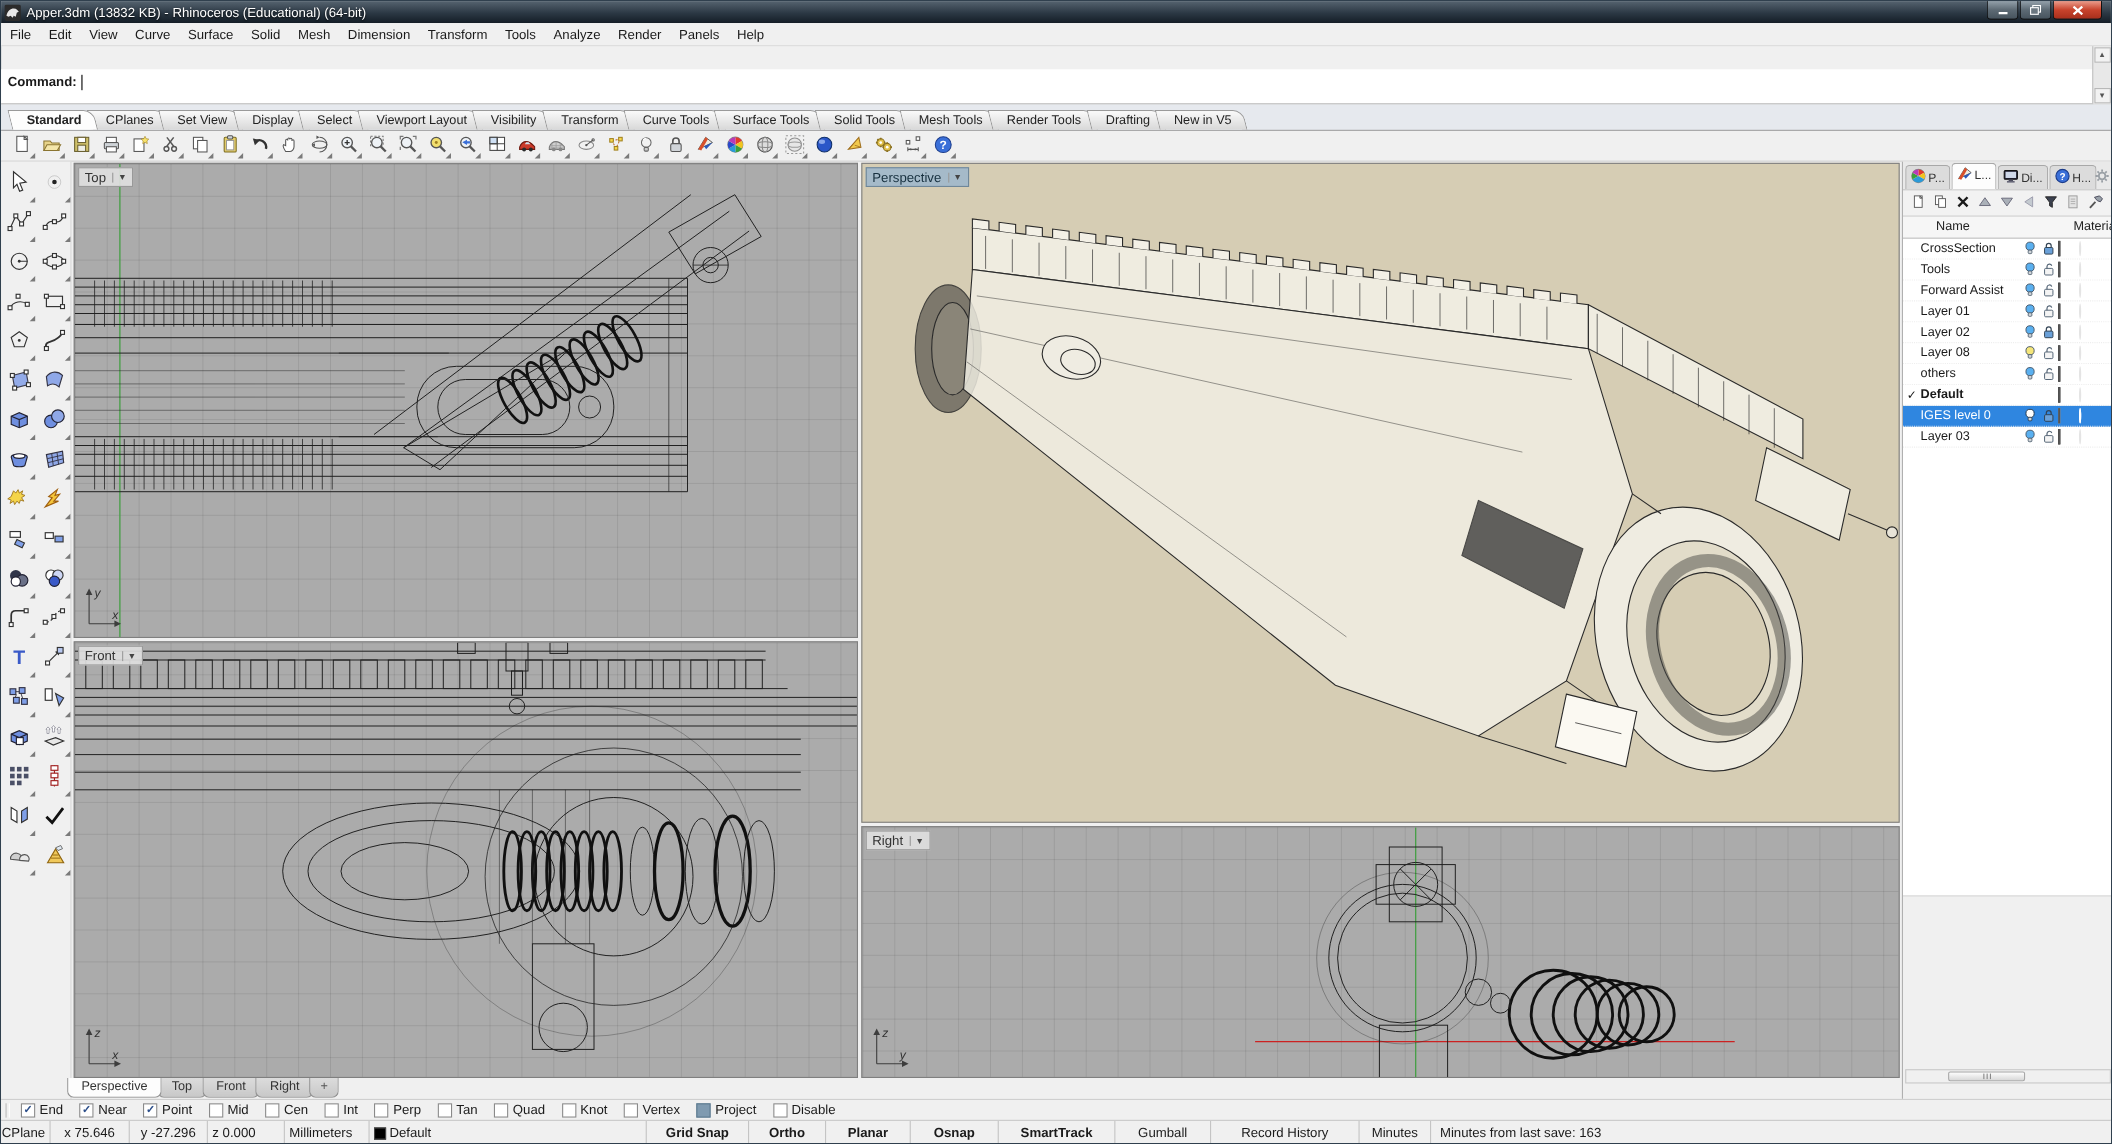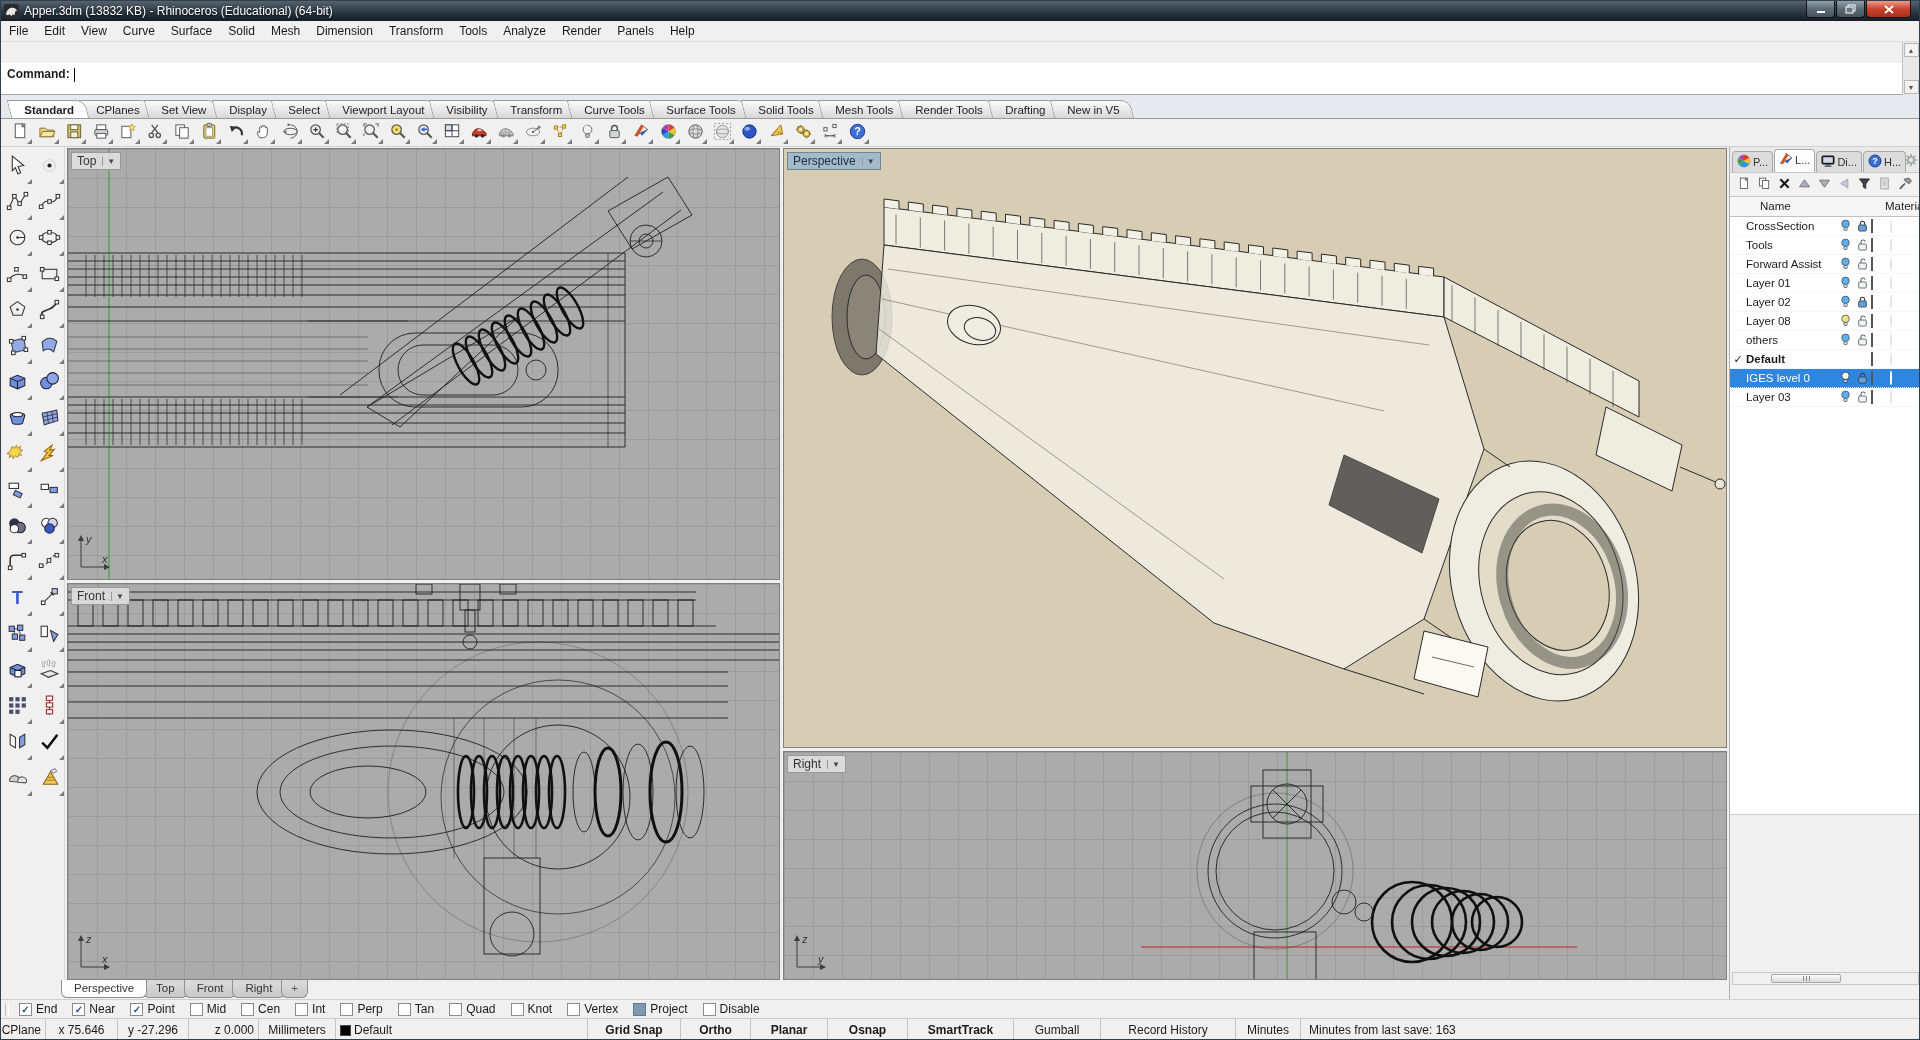--- a/index.html
+++ b/index.html
@@ -1305,24 +1305,24 @@
   <div class="statusbar" id="statusbar">
       <div class="seg" style="width:45px;justify-content:flex-end">
         <span>CPlane</span>
       </div>
       <div class="seg" style="width:72px;justify-content:center">
         <span>x 75.646</span>
       </div>
       <div class="seg" style="width:71px;justify-content:center">
         <span>y -27.296</span>
       </div>
-      <div class="seg" style="width:70px;justify-content:flex-end">
+      <div class="seg" style="width:70px;justify-content:flex-start">
         <span>z 0.000</span>
       </div>
-      <div class="seg" style="width:77px;justify-content:center">
+      <div class="seg" style="width:77px;justify-content:flex-start">
         <span>Millimeters</span>
       </div>
       <div class="seg" style="width:252px;justify-content:flex-start">
         <span class="bsw"></span>
         <span>Default</span>
       </div>
       <div class="seg bold" style="width:93px">Grid Snap</div>
       <div class="seg bold" style="width:70px">Ortho</div>
       <div class="seg bold" style="width:77px">Planar</div>
       <div class="seg bold" style="width:80px">Osnap</div>

